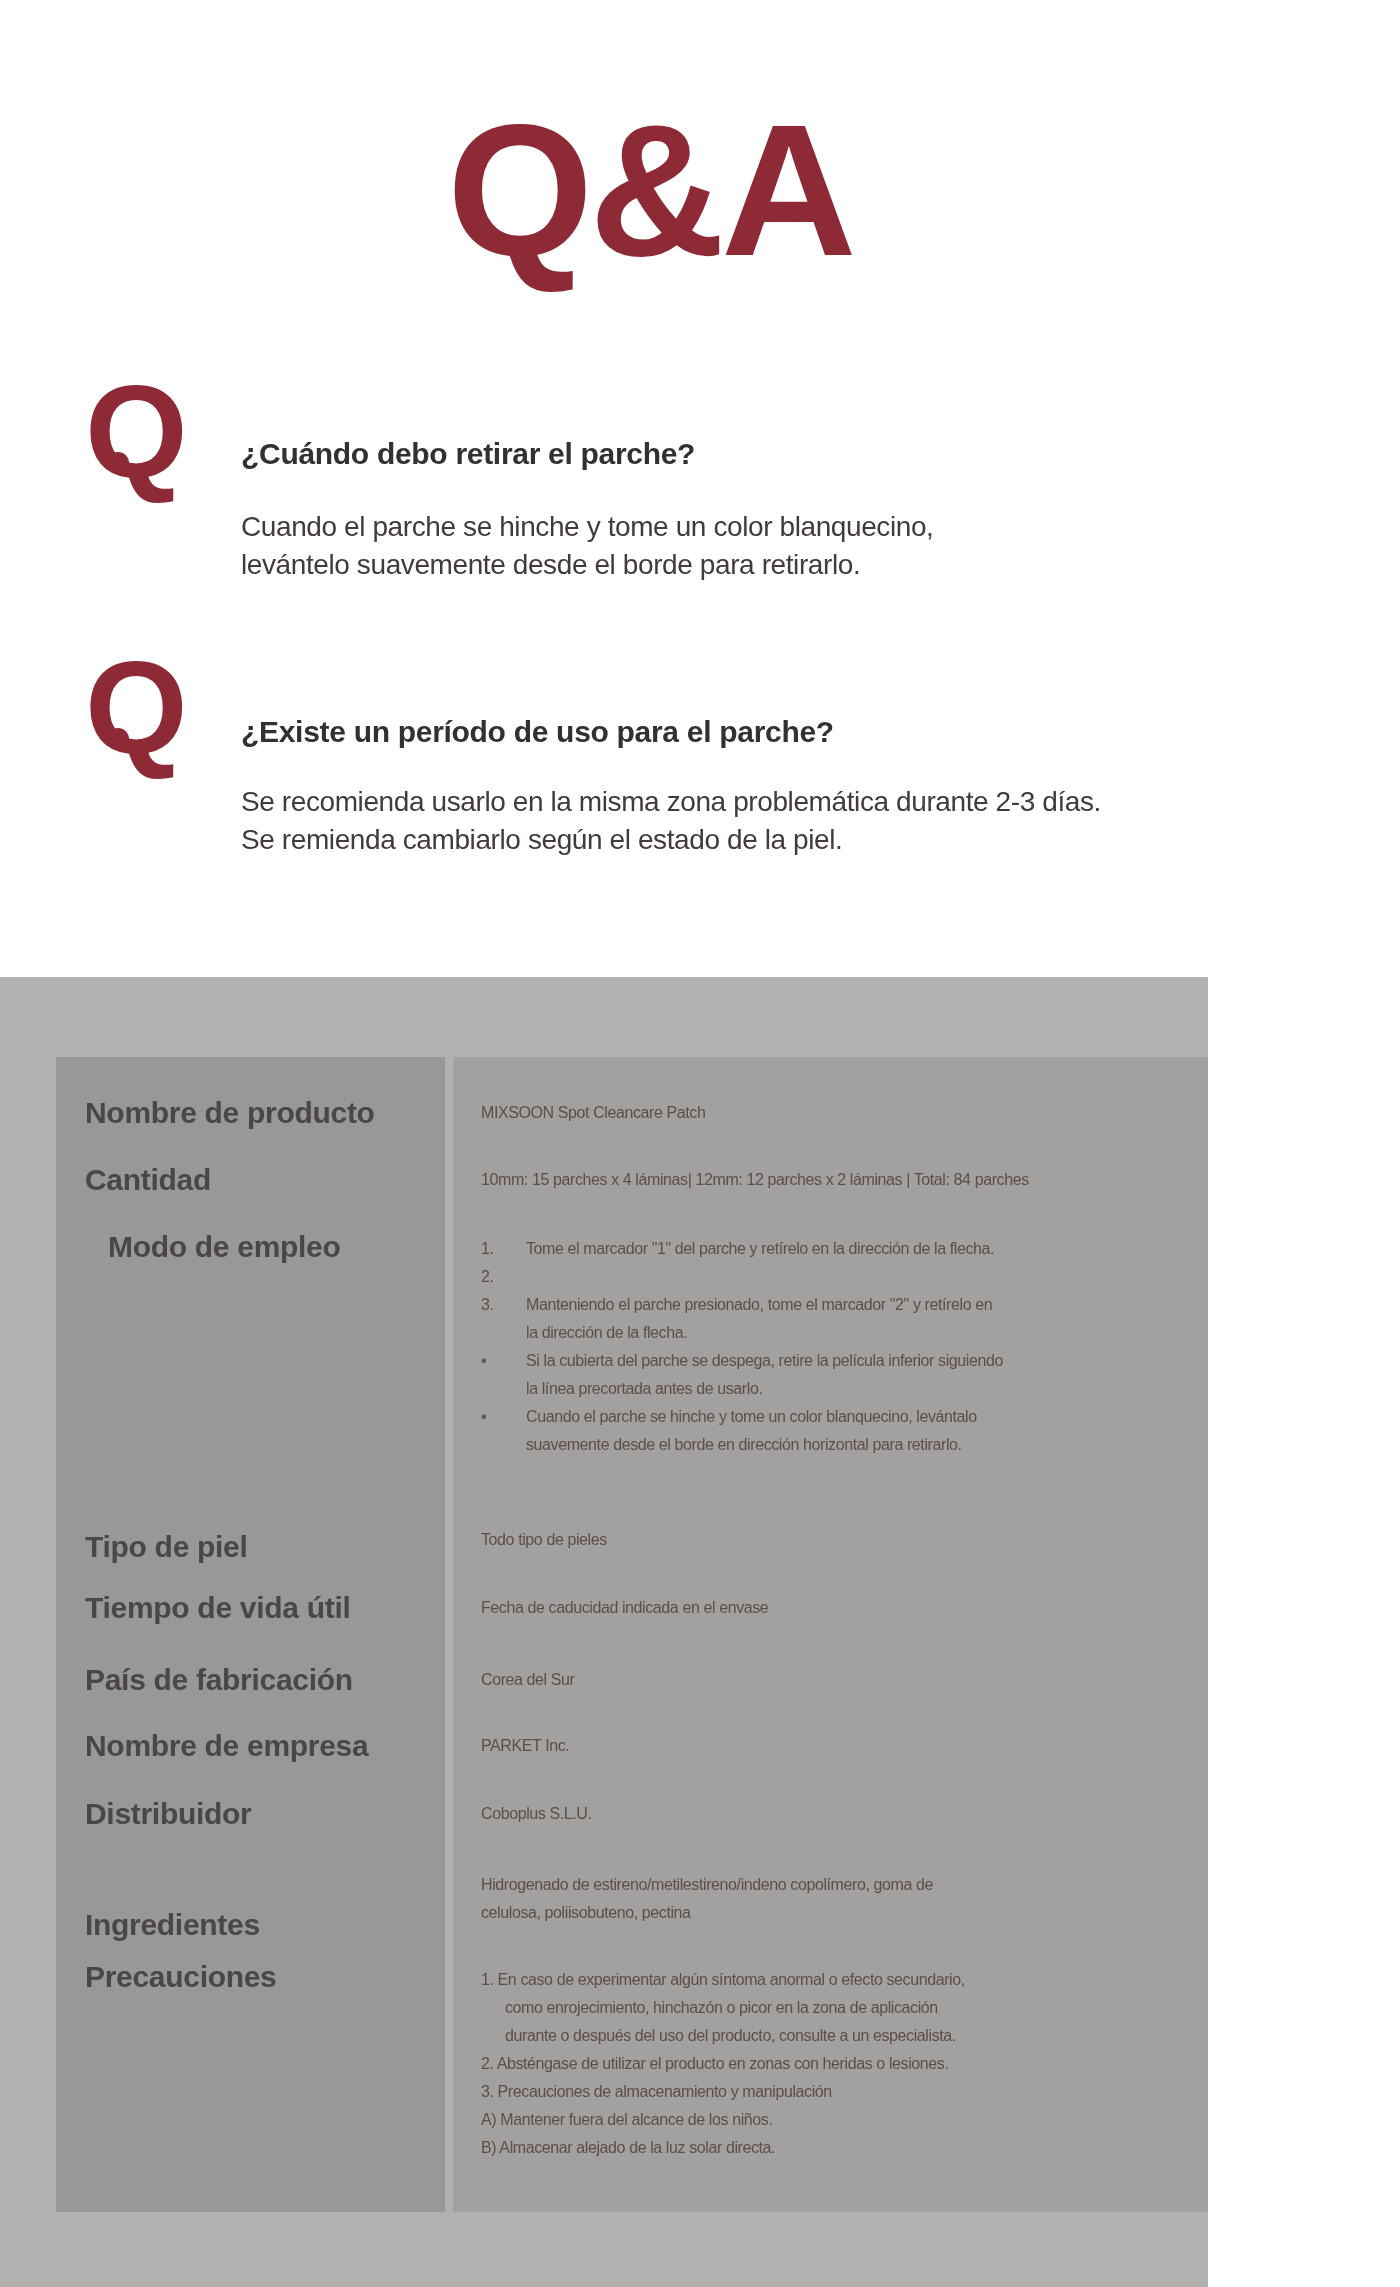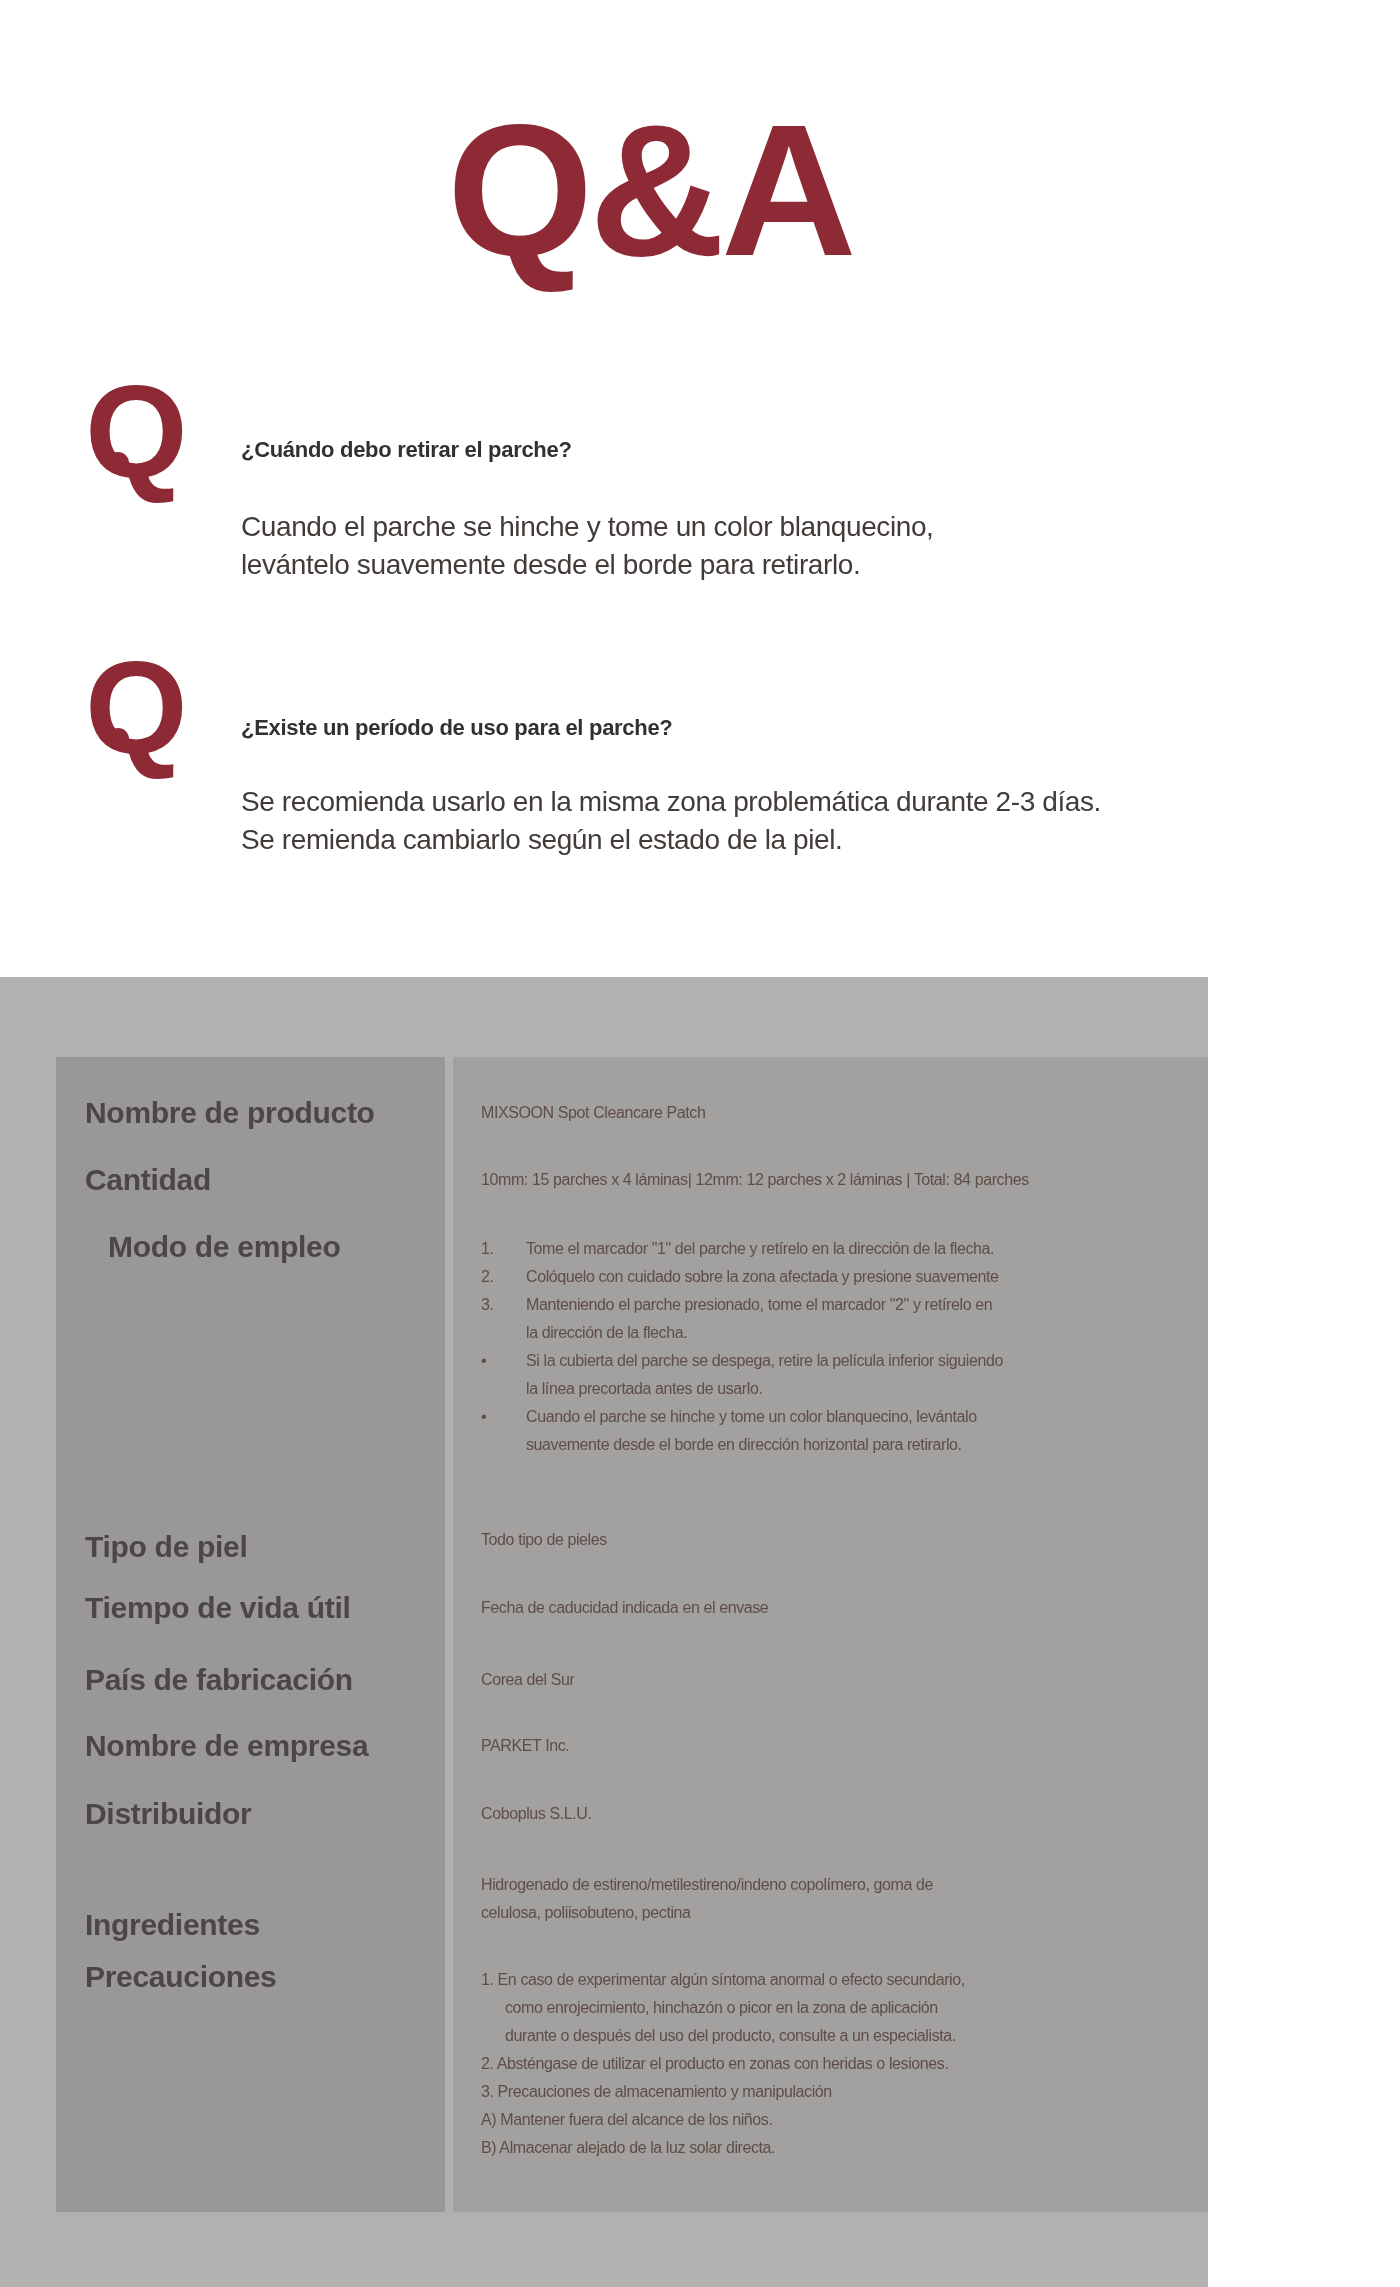--- a/index.html
+++ b/index.html
@@ -9,21 +9,21 @@
   html,body{margin:0;padding:0;}
   body{width:1400px;height:2287px;background:#ffffff;font-family:"Liberation Sans",sans-serif;}
   .page{position:relative;width:1208px;height:2287px;overflow:hidden;background:#ffffff;}
 
   .title{
     position:absolute;top:96px;left:0;width:1300px;margin:0;text-align:center;
     font-size:188px;line-height:1;font-weight:700;letter-spacing:-4px;color:var(--accent);
   }
   .bigq{position:absolute;left:85px;font-size:132px;line-height:1;font-weight:700;color:var(--accent);}
   .qdot{position:absolute;left:107px;width:22px;height:22px;border-radius:50%;background:var(--accent);}
-  .question{position:absolute;left:241px;font-size:22px;font-weight:700;letter-spacing:-0.3px;color:var(--question-color);}
+  .question{position:absolute;left:241px;font-size:30px;font-weight:700;letter-spacing:-0.3px;color:var(--question-color);}
   .answer{position:absolute;left:241px;font-size:28px;line-height:38px;letter-spacing:-0.4px;color:var(--answer-color);}
 
   .specs{position:absolute;left:0;top:977px;width:1400px;height:1310px;background:var(--section-bg);}
   .spec-table{position:absolute;left:56px;top:80px;width:1292px;height:1155px;}
   .col-left-bg{position:absolute;left:0;top:0;width:389px;height:1155px;background:var(--col-left);}
   .col-right-bg{position:absolute;left:397px;top:0;width:895px;height:1155px;background:var(--col-right);}
   .spec-label{position:absolute;left:29px;width:355px;font-size:30px;line-height:28px;font-weight:700;
     letter-spacing:-0.3px;color:var(--label-color);white-space:nowrap;}
   .spec-value{position:absolute;left:425px;width:880px;font-size:16px;line-height:28px;
     letter-spacing:-0.4px;color:var(--value-color);white-space:nowrap;}
@@ -62,21 +62,20 @@
           <div class="spec-label" style="top: 109px;">Cantidad</div>
           <div class="spec-value" style="top: 109px;">10mm: 15 parches x 4 láminas| 12mm: 12 parches x 2 láminas | Total: 84 parches</div>
           <div class="spec-label" style="top: 176px; margin-left: 23px;">Modo de empleo</div>
           <div class="spec-value" style="top: 178px;">
             <div class="mline">
               <span class="mk">1.</span>
               <span>Tome el marcador "1" del parche y retírelo en la dirección de la flecha.</span>
             </div>
             <div class="mline">
               <span class="mk">2.</span>
-              <span>Colóquelo con cuidado sobre la zona afectada y presione suavemente</span>
             </div>
             <div class="mline">
               <span class="mk">3.</span>
               <span>Manteniendo el parche presionado, tome el marcador "2" y retírelo en</span>
             </div>
             <div class="mline">
               <span class="mk"></span>
               <span> la dirección de la flecha.</span>
             </div>
             <div class="mline">

